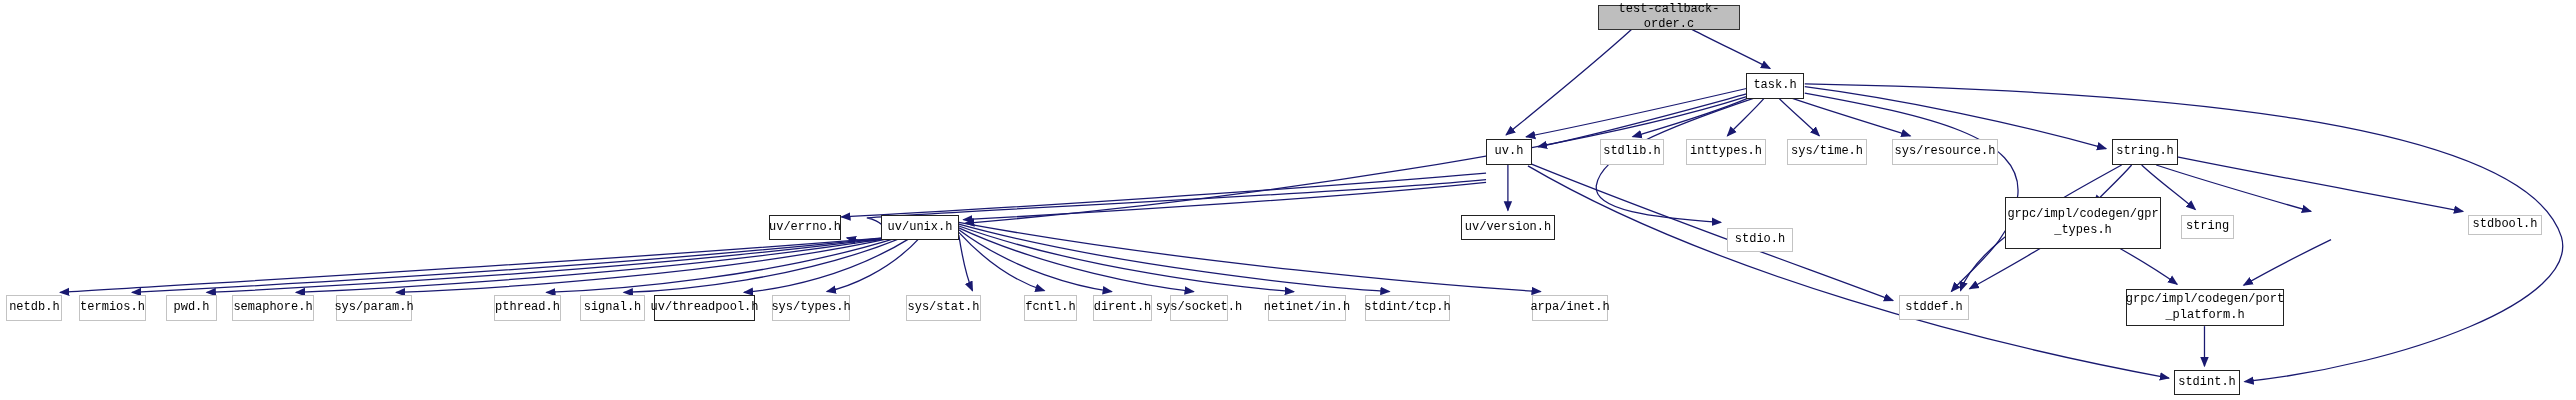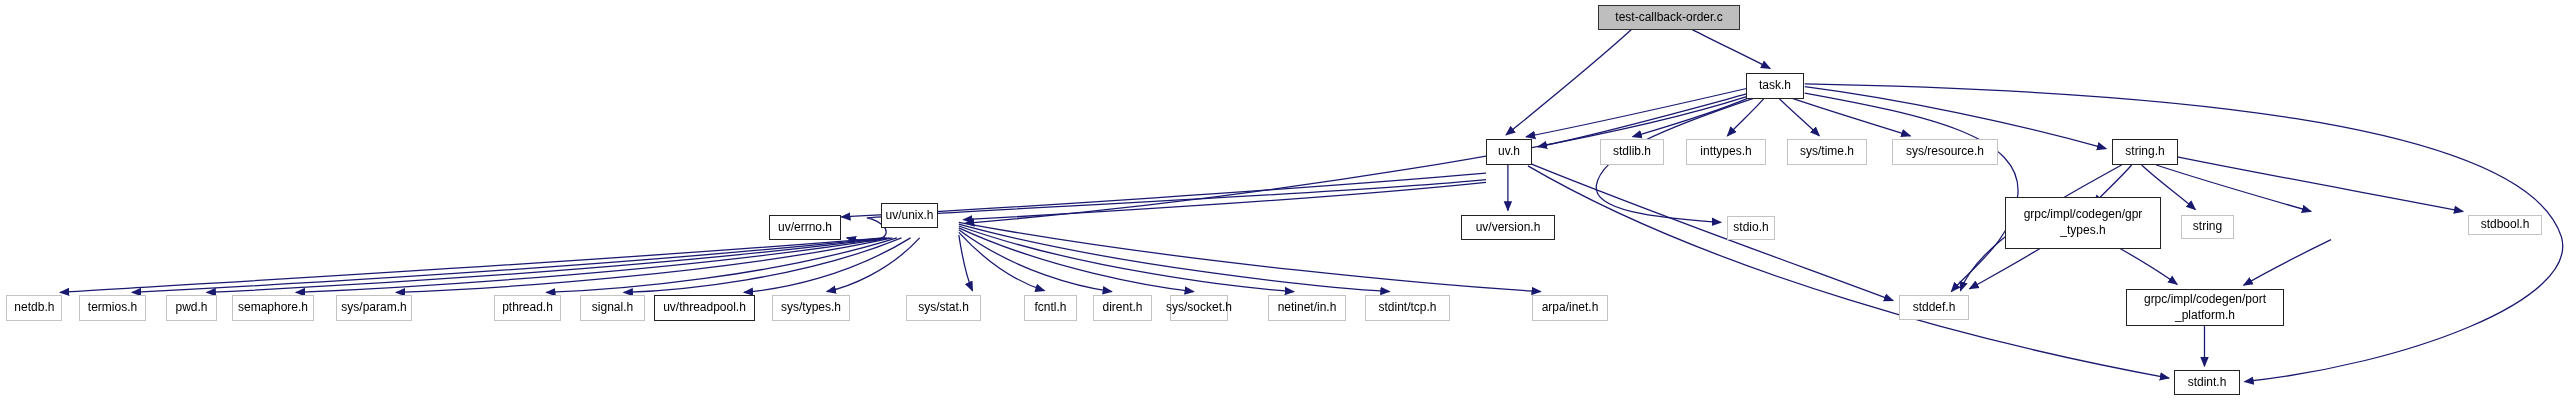--- a/index.html
+++ b/index.html
@@ -2,21 +2,21 @@
 <html style="--edge: #191970; --linked-border: #222222; --external-border: #c3c3c3; --current-fill: #bebebe; --current-border: #333333; --node-fill: #ffffff; --text: #000000; --background: #ffffff;font-size:14.6px"><head>
 <meta charset="utf-8">
 <style>
   :root{
     --edge:#191970; --linked-border:#222222; --external-border:#c3c3c3;
     --current-fill:#bebebe; --current-border:#333333; --node-fill:#ffffff;
     --text:#000000; --background:#ffffff;
   }
   html,body{margin:0;padding:0;background:var(--background);}
   #graph{position:relative;width:2576px;height:401px;background:var(--background);
-         font-family:Liberation Sans, sans-serif;overflow:hidden;}
+         font-family:Liberation Mono, monospace;overflow:hidden;}
   #edges{position:absolute;left:0;top:0;}
   .edge{fill:none;stroke:var(--edge);stroke-width:1.4px;}
   .node{position:absolute;display:flex;align-items:center;justify-content:center;
         box-sizing:border-box;background:var(--node-fill);color:var(--text);
         font-size:12px;line-height:1.3;text-align:center;white-space:pre-line;z-index:2;}
   .node.linked{border:1.4px solid var(--linked-border);}
   .node.ext{border:1.4px solid var(--external-border);}
   .node.current{background:var(--current-fill);border:1.8px solid var(--current-border);}
 </style>
 </head>
@@ -89,23 +89,23 @@
   <div class="node linked" style="left:1746px;top:73px;width:58px;height:25.5px">task.h</div>
 
   <div class="node linked" style="left:1486px;top:139px;width:46px;height:25.5px">uv.h</div>
   <div class="node ext" style="left:1600px;top:139px;width:64px;height:25.5px">stdlib.h</div>
   <div class="node ext" style="left:1686px;top:139px;width:80px;height:25.5px">inttypes.h</div>
   <div class="node ext" style="left:1787px;top:139px;width:80px;height:25.5px">sys/time.h</div>
   <div class="node ext" style="left:1892px;top:139px;width:106px;height:25.5px">sys/resource.h</div>
   <div class="node linked" style="left:2112px;top:139px;width:66px;height:25.5px">string.h</div>
 
   <div class="node linked" style="left:769px;top:215px;width:72px;height:24.6px">uv/errno.h</div>
-  <div class="node linked" style="left:881px;top:203px;width:57px;height:24.6px">uv/unix.h</div>
+  <div class="node linked" style="left:881px;top:215px;width:78px;height:24.6px">uv/unix.h</div>
   <div class="node linked" style="left:1461px;top:215px;width:94px;height:24.6px">uv/version.h</div>
-  <div class="node ext" style="left:1727px;top:216px;width:48px;height:24px">stdio.h</div>
+  <div class="node ext" style="left:1727px;top:228px;width:66px;height:24px">stdio.h</div>
   <div class="node linked" style="left:2005px;top:197px;width:156px;height:52px">grpc/impl/codegen/gpr
 _types.h</div>
   <div class="node ext" style="left:2181px;top:215px;width:53px;height:24px">string</div>
   <div class="node ext" style="left:2468px;top:215px;width:74px;height:20px">stdbool.h</div>
 
   <div class="node ext" style="left:6.4px;top:295px;width:56px;height:25.5px">netdb.h</div>
   <div class="node ext" style="left:79px;top:295px;width:67px;height:25.5px">termios.h</div>
   <div class="node ext" style="left:166px;top:295px;width:51px;height:25.5px">pwd.h</div>
   <div class="node ext" style="left:232px;top:295px;width:82px;height:25.5px">semaphore.h</div>
   <div class="node ext" style="left:336px;top:295px;width:76px;height:25.5px">sys/param.h</div>

